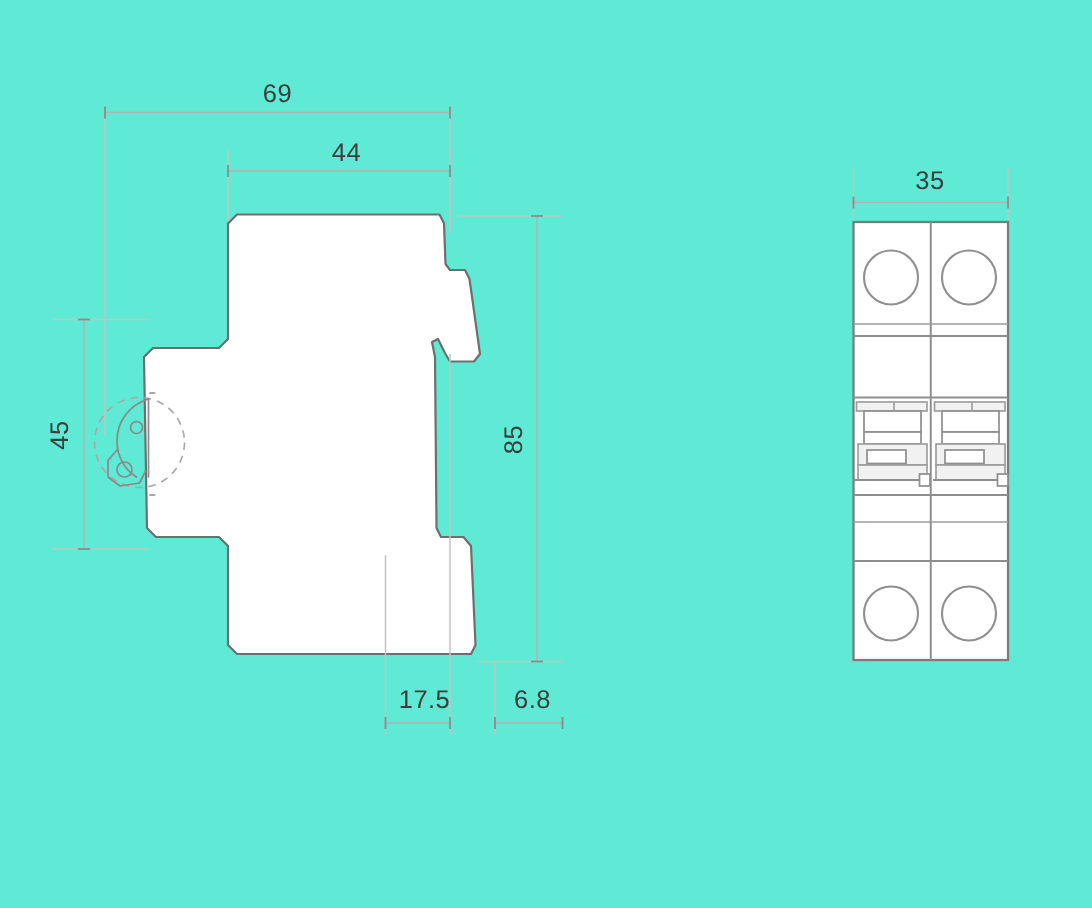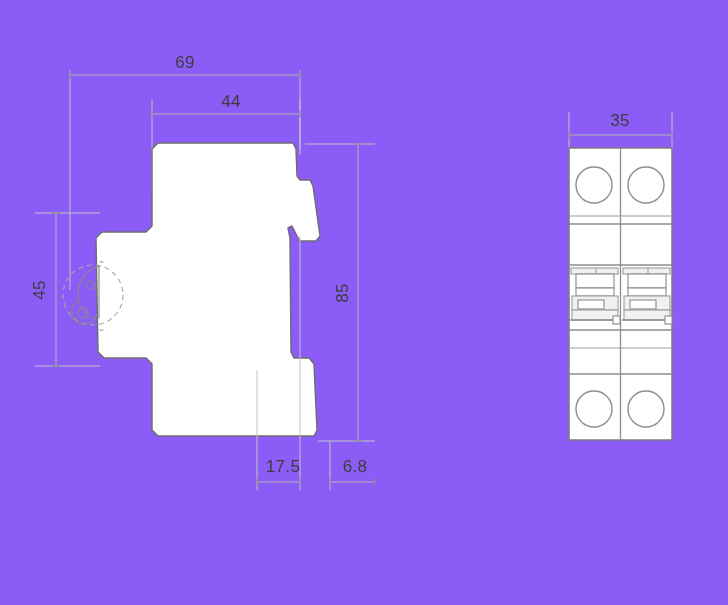--- a/index.html
+++ b/index.html
@@ -11,21 +11,21 @@
   body {
     width: 728px;
     height: 605px;
     overflow: hidden;
     font-family: "Liberation Sans", sans-serif;
   }
   #drawing-root {
     position: relative;
     width: 728px;
     height: 605px;
-    background: #8b5cf6;
+    background: #5eead4;
   }
   svg#cad-svg {
     display: block;
     width: 728px;
     height: 605px;
   }
   .dim-line {
     stroke: #b2b2b2;
     stroke-width: 1;
     fill: none;

